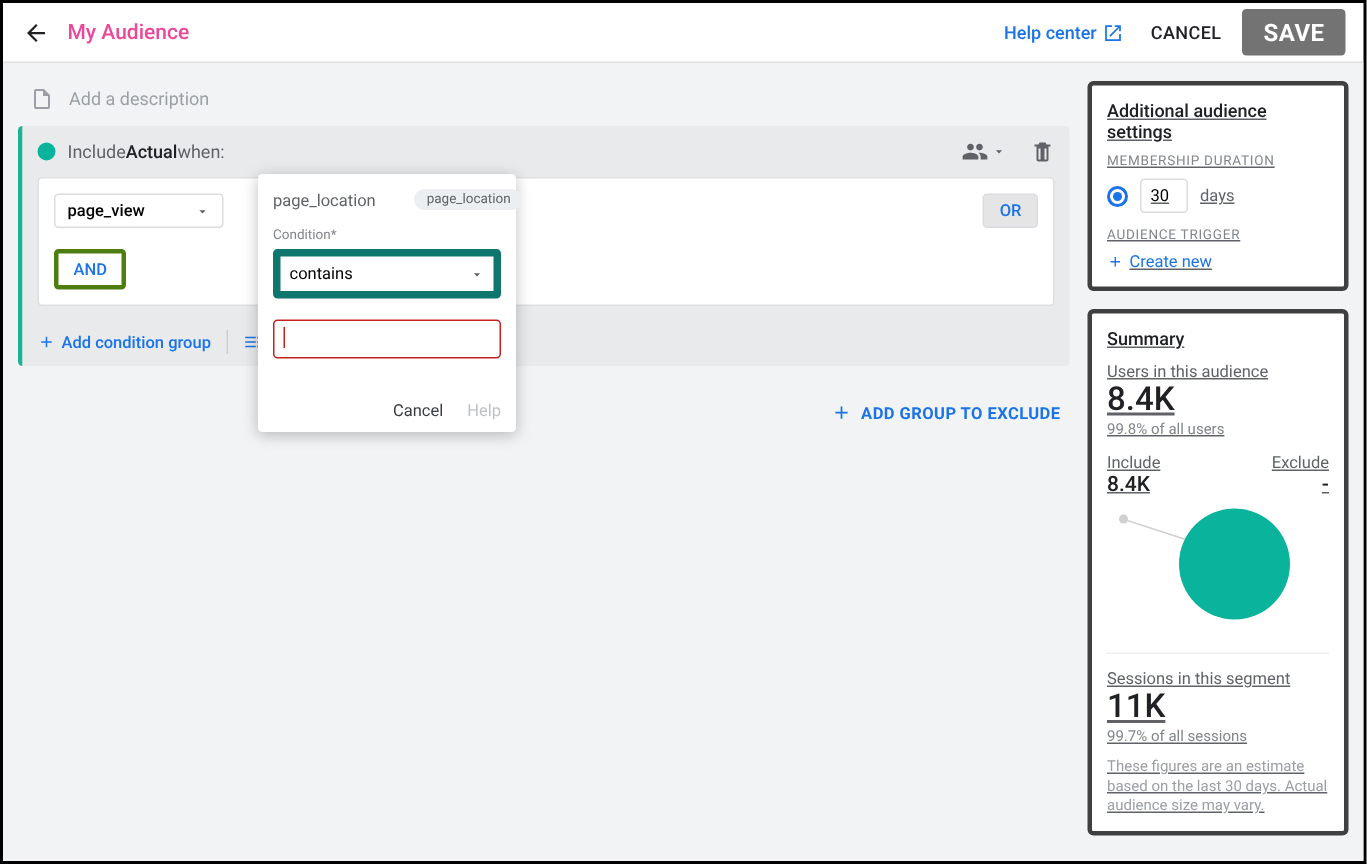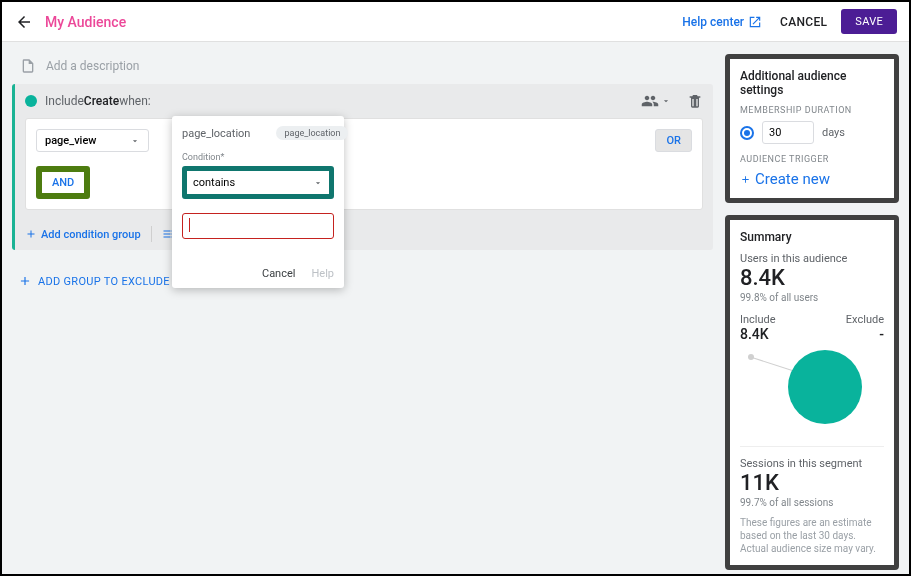--- a/index.html
+++ b/index.html
@@ -2,49 +2,49 @@
 <html><head>
   <meta charset="utf-8">
   <style>
     * { box-sizing: border-box; margin: 0; padding: 0; font-family: Roboto, Arial, sans-serif; }
     body { background: #fff; width: 911px; height: 576px; overflow: hidden; border: 2px solid #000; }
     .header { display: flex; align-items: center; height: 40px; padding: 0 12px; border-bottom: 1px solid #e0e0e0; }
     .back-icon { width: 20px; display: flex; align-items: center; justify-content: center; cursor: pointer; }
     .title { font-size: 14px; font-weight: 500; margin-left: 11px; flex: 1; color: #ec4899; }
     .help-link { color: #1a73e8; font-size: 12px; font-weight: 500; display: flex; align-items: center; gap: 4px; margin-right: 18px; cursor: pointer; }
     .cancel-btn { background: none; border: none; font-size: 12px; font-weight: 500; color: #202124; cursor: pointer; margin-right: 14px; letter-spacing: 0.3px;}
-    .save-btn { background: #4c1d95; color: #fff; border: none; border-radius: 3px; padding: 6px 14px; font-size: 11px; font-weight: 400; cursor: pointer; letter-spacing: 0.3px; }
+    .save-btn { background: #737373; color: #fff; border: none; border-radius: 3px; padding: 6px 14px; font-size: 16px; font-weight: 700; cursor: pointer; letter-spacing: 0.3px; }
     .main { display: flex; background: #f1f3f4; height: 534px; }
     .left { flex: 1; padding: 12px 12px 12px 10px; position: relative; }
     .right { width: 184px; padding: 12px 10px 12px 0; }
     .desc-row { display: flex; align-items: center; padding: 4px 8px 10px 8px; color: #9aa0a6; font-size: 12px; gap: 10px; }
     .cond-card { background: #e9eaeb; border-radius: 3px; border-left: 3px solid #1ab394; margin-bottom: 8px; }
     .cond-head { display: flex; align-items: center; padding: 8px 10px; font-size: 12px; color: #5f6368; }
     .dot { width: 12px; height: 12px; border-radius: 50%; background: #09b39c; margin-right: 8px; }
     .cond-head b { color: #202124; font-weight: 500; }
     .scope-btn { margin-left: auto; margin-right: 16px; color: #5f6368; display: flex; align-items: center; gap: 2px; cursor: pointer; }
     .trash { color: #5f6368; cursor: pointer; width: 16px; }
     .cond-body { background: #fff; margin: 0 10px 10px 10px; border-radius: 3px; border: 1px solid #e0e0e0; padding: 10px; position: relative; }
     .row1 { display: flex; align-items: center; gap: 10px; }
     .event-chip { background: #fff; border: 1px solid #dadce0; border-radius: 3px; padding: 4px 8px; font-size: 11px; display: flex; align-items: center; gap: 34px; cursor: pointer; font-weight: 500;}
     .or-btn { margin-left: auto; border: 1px solid #dadce0; border-radius: 3px; padding: 4px 10px; font-size: 11px; color: #1a73e8; font-weight: 500; cursor: pointer; background: #e5e5e5;}
-    .and-btn { display: inline-block; margin-top: 14px; border: 6px solid #4d7c0f; border-radius: 3px; padding: 4px 10px; font-size: 11px; color: #1a73e8; font-weight: 500; cursor: pointer; background:#fff;}
+    .and-btn { display: inline-block; margin-top: 14px; border: 3px solid #4d7c0f; border-radius: 3px; padding: 4px 10px; font-size: 11px; color: #1a73e8; font-weight: 500; cursor: pointer; background:#fff;}
     .bottom-links { display: flex; align-items: center; gap: 10px; padding: 6px 10px 8px 10px; }
     .link-btn { color: #1a73e8; font-size: 11px; display: flex; align-items: center; gap: 4px; cursor: pointer; font-weight: 500;}
     .sep { width: 1px; height: 16px; background: #cfcfcf; }
-    .exclude-btn { color: #1a73e8; font-size: 11px; font-weight: 400; padding: 16px 6px; display: flex; align-items: center; gap: 6px; cursor: pointer; letter-spacing: 0.3px;}
-    .panel { background: #fff; border: 5px solid #404040; border-radius: 4px; padding: 10px; margin-bottom: 12px; font-size: 11px; color: #5f6368; }
+    .exclude-btn { color: #1a73e8; font-size: 11px; font-weight: 700; padding: 16px 6px; display: flex; align-items: center; gap: 6px; cursor: pointer; letter-spacing: 0.3px; justify-content: flex-end;}
+    .panel { background: #fff; border: 3px solid #404040; border-radius: 4px; padding: 10px; margin-bottom: 12px; font-size: 11px; color: #5f6368; text-decoration: underline; }
     .panel h4 { font-size: 12px; color: #202124; font-weight: 500; margin-bottom: 8px; }
     .label { font-size: 9px; letter-spacing: 0.5px; color: #80868b; margin-bottom: 6px; }
     .radio-row { display: flex; align-items: center; gap: 8px; margin-bottom: 10px; }
     .radio { width: 14px; height: 14px; border: 2px solid #1a73e8; border-radius: 50%; display: flex; align-items: center; justify-content: center; }
     .radio.checked::after { content: ''; width: 6px; height: 6px; background: #1a73e8; border-radius: 50%; }
     .radio.unchecked { border-color: #80868b; }
-    .num-input { width: 52px; border: 1px solid #dadce0; border-radius: 3px; padding: 4px 6px; font-size: 11px; text-align: left; }
-    .create-new { color: #1a73e8; font-size: 15px; display: flex; align-items: center; gap: 4px; cursor: pointer; margin-top: 4px;}
+    .num-input { width: 32px; border: 1px solid #dadce0; border-radius: 3px; padding: 4px 6px; font-size: 11px; text-align: left; }
+    .create-new { color: #1a73e8; font-size: 11px; display: flex; align-items: center; gap: 4px; cursor: pointer; margin-top: 4px;}
     .summary .big { font-size: 22px; font-weight: 500; color: #202124; }
     .summary .sub { font-size: 10px; color: #80868b; margin-top: 2px; margin-bottom: 10px;}
     .inc-exc { display: flex; justify-content: space-between; margin-top: 8px; font-size: 11px; color: #5f6368; }
     .circle-wrap { position: relative; height: 90px; margin-top: 4px; }
     .circle { position: absolute; left: 48px; top: 4px; width: 74px; height: 74px; border-radius: 50%; background: #09b39c; }
     .small-dot { position: absolute; left: 8px; top: 8px; width: 6px; height: 6px; border-radius: 50%; background: #d0d0d0; }
     .line { position: absolute; left: 12px; top: 11px; width: 48px; height: 1px; background: #d0d0d0; transform-origin: left; transform: rotate(18deg);}
     .hr { border: none; border-top: 1px solid #eee; margin: 10px 0; }
     .note { font-size: 10px; color: #9aa0a6; line-height: 1.3; margin-top: 8px; }
     .popover { position: absolute; left: 170px; top: 74px; width: 172px; background: #fff; border-radius: 3px; box-shadow: 0 2px 10px rgba(0,0,0,0.25); padding: 10px 10px 8px 10px; z-index: 10; }
@@ -87,21 +87,21 @@
       <svg width="16" height="16" viewBox="0 0 24 24">
           <path fill="#9aa0a6" d="M14 2H6a2 2 0 0 0-2 2v16a2 2 0 0 0 2 2h12a2 2 0 0 0 2-2V8l-6-6zM6 20V4h7v5h5v11H6z"></path>
         </svg>
       <span>Add a description</span>
     </div>
 
     <div class="cond-card">
       <div class="cond-head">
         <span class="dot"></span>
         <span>Include </span>
-        <b>Create</b>
+        <b>Actual</b>
         <span> when:</span>
         <div class="scope-btn">
           <svg width="18" height="18" viewBox="0 0 24 24">
               <path fill="#5f6368" d="M16 11c1.7 0 3-1.3 3-3s-1.3-3-3-3-3 1.3-3 3 1.3 3 3 3zM8 11c1.7 0 3-1.3 3-3S9.7 5 8 5 5 6.3 5 8s1.3 3 3 3zm0 2c-2.3 0-7 1.2-7 3.5V19h14v-2.5c0-2.3-4.7-3.5-7-3.5zm8 0c-.3 0-.6 0-1 .1 1.2.9 2 2 2 3.4V19h6v-2.5c0-2.3-4.7-3.5-7-3.5z"></path>
             </svg>
           <svg width="10" height="10" viewBox="0 0 24 24">
               <path fill="#5f6368" d="M7 10l5 5 5-5z"></path>
             </svg>
         </div>
         <div class="trash">

